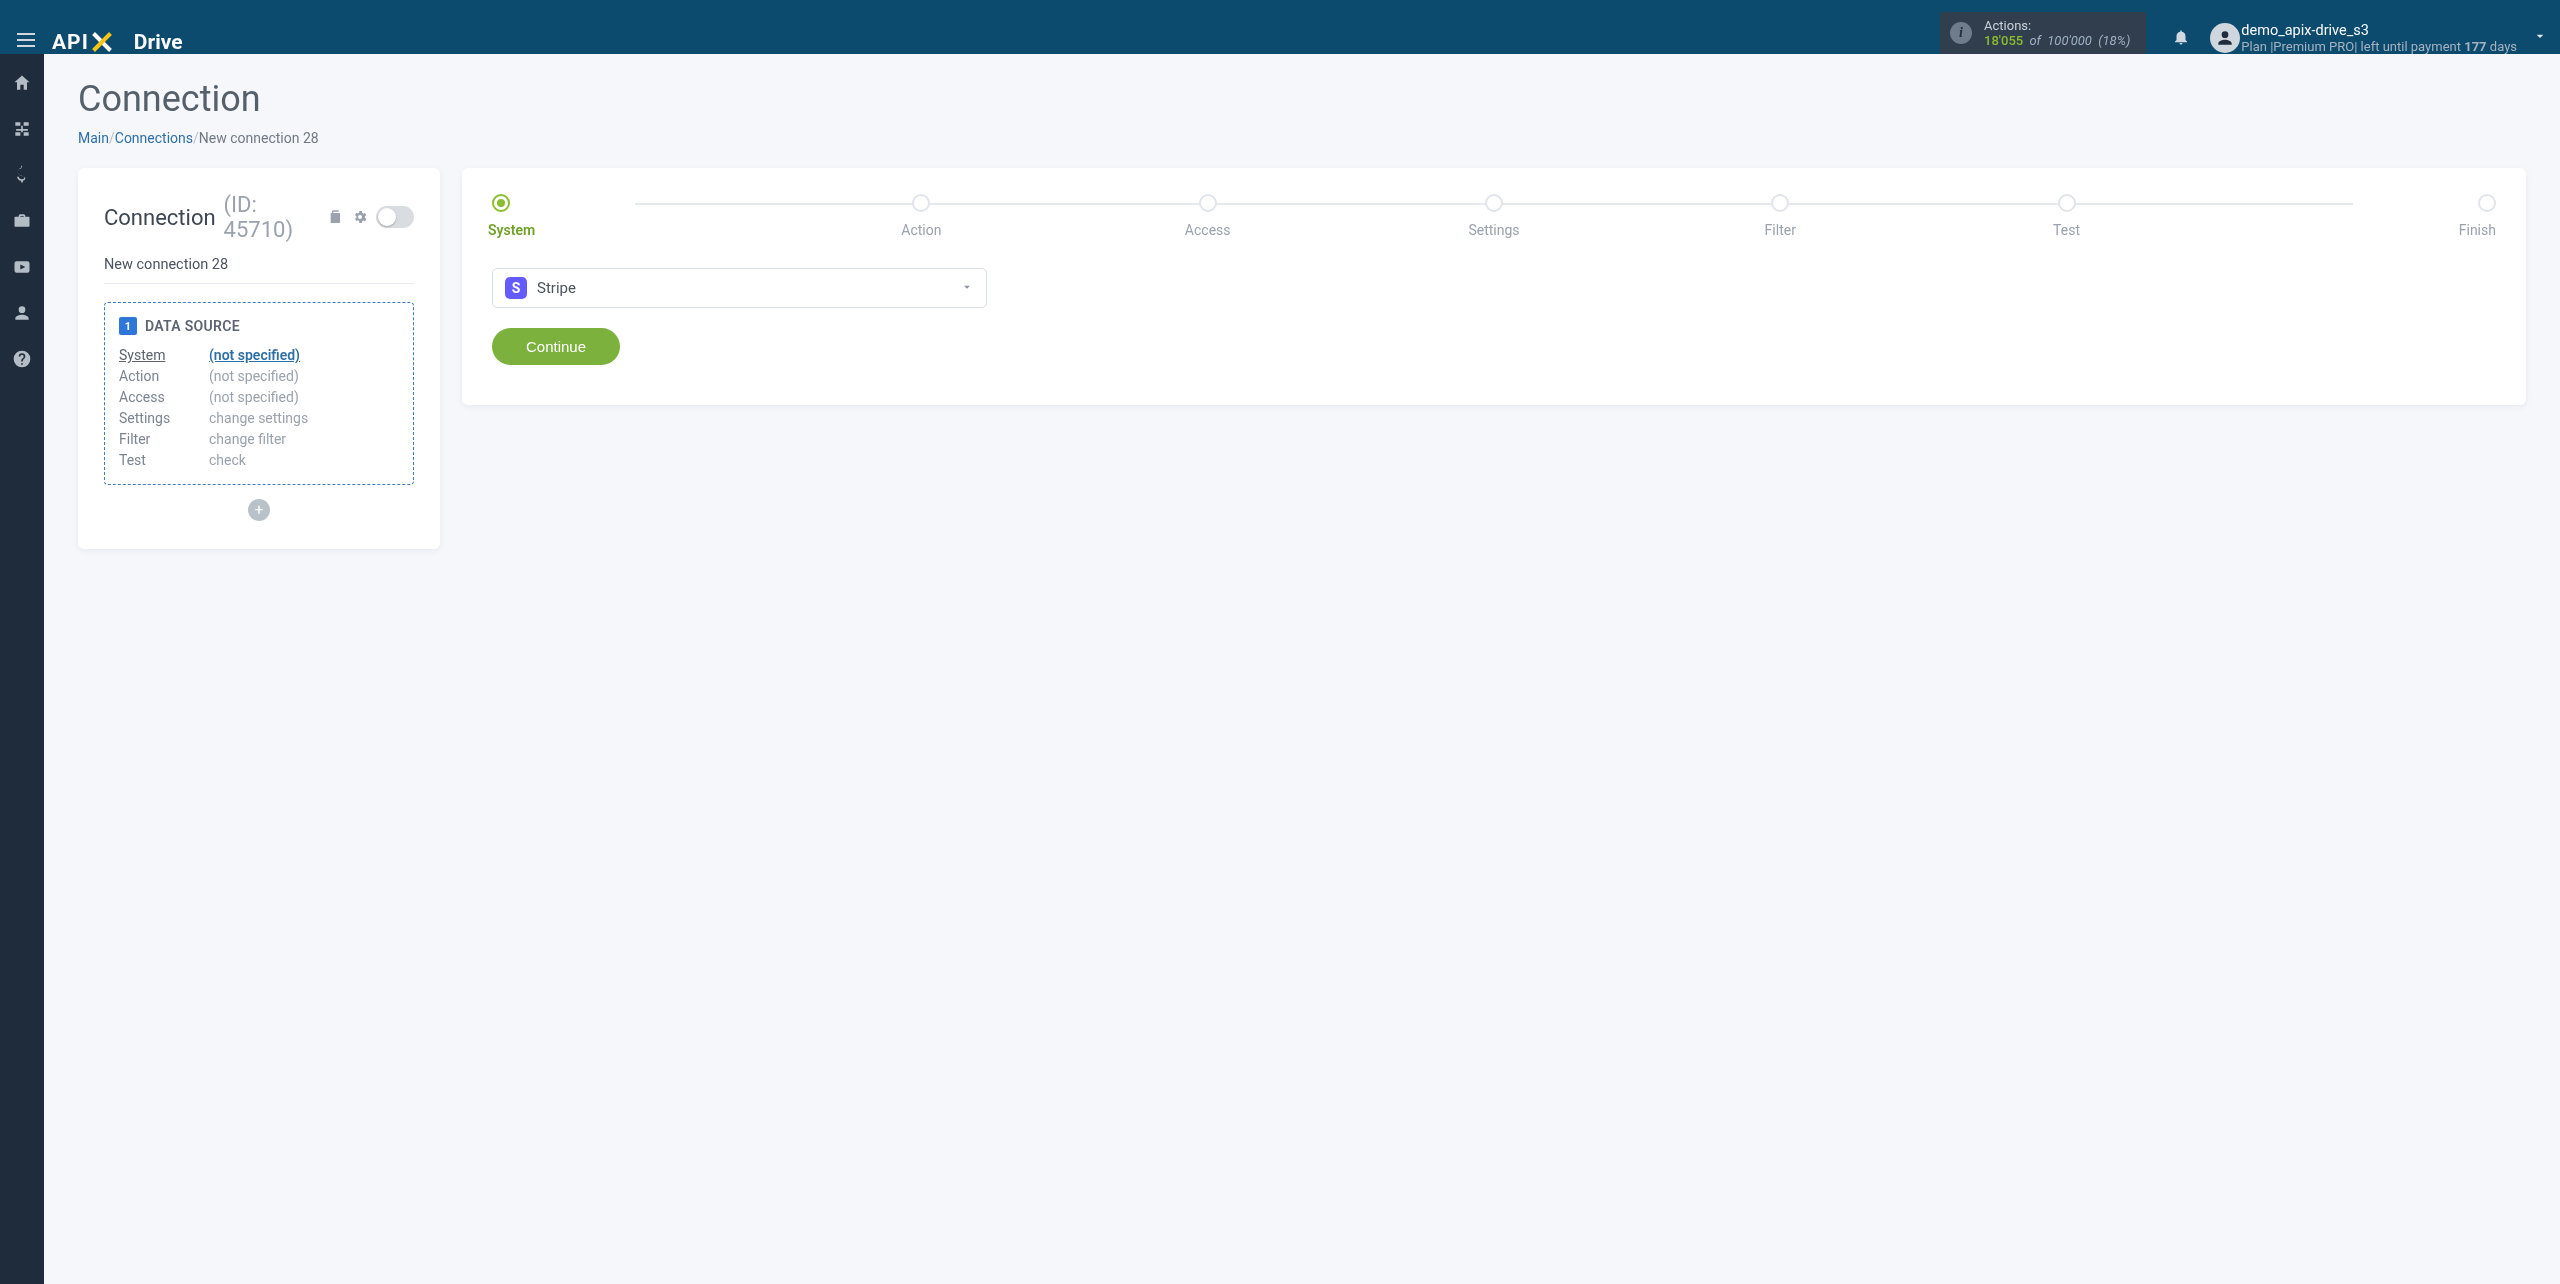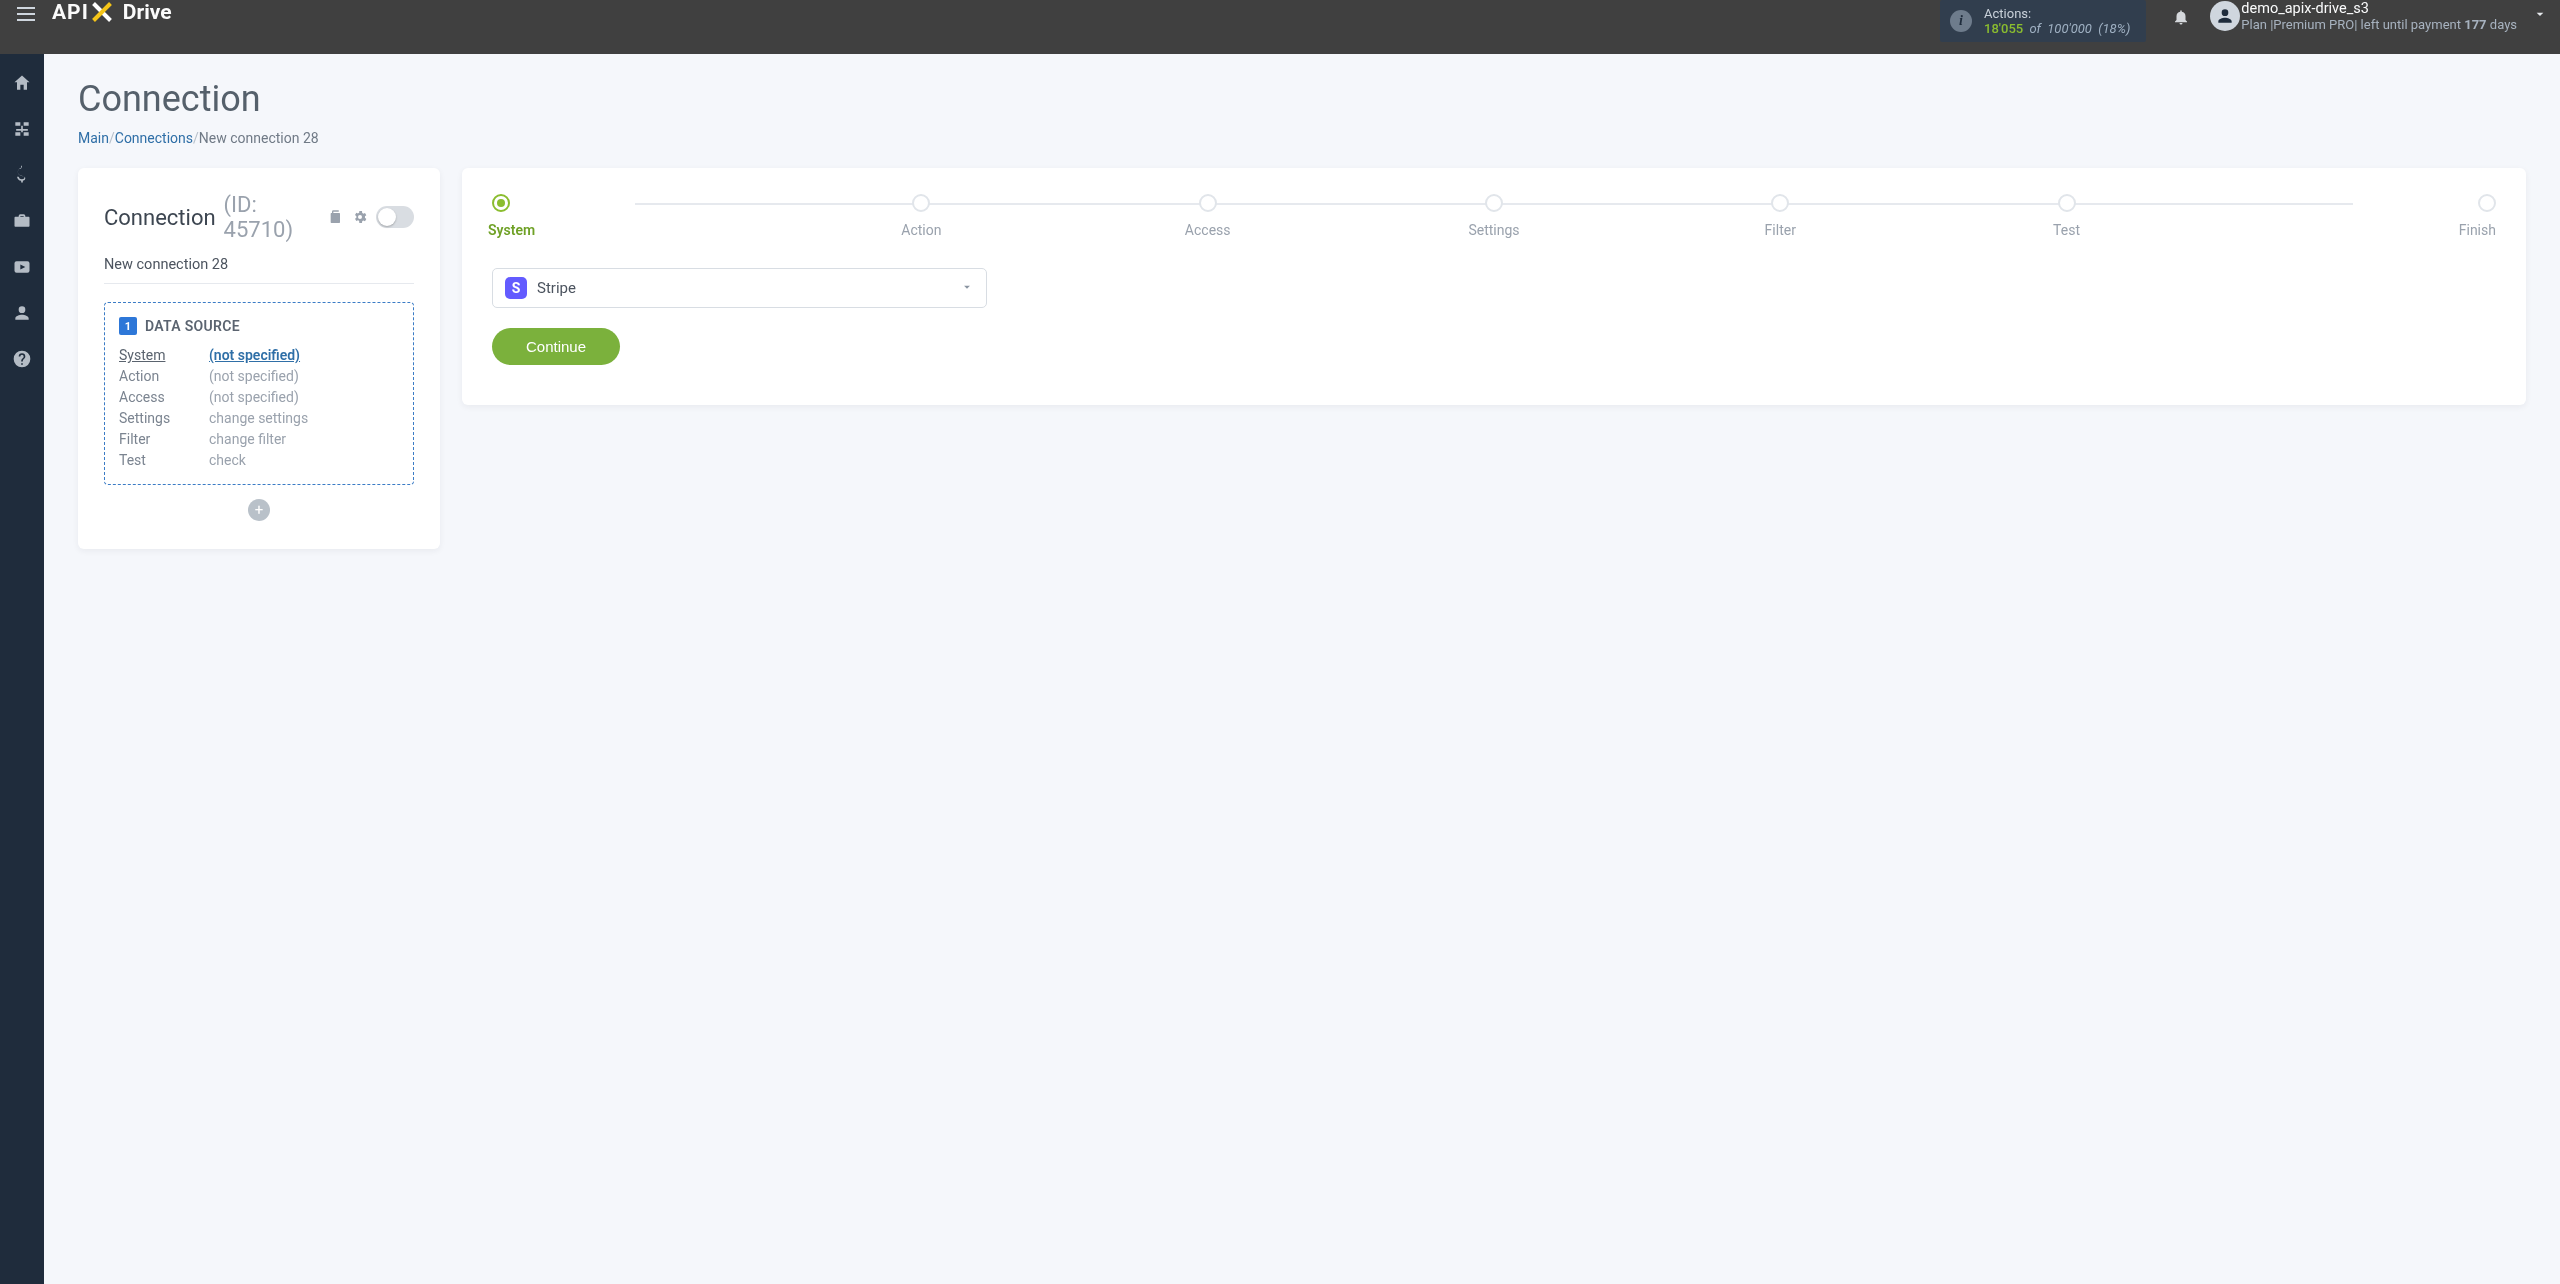--- a/index.html
+++ b/index.html
@@ -1,28 +1,28 @@
 <!DOCTYPE html>
 <html><head>
 <meta charset="utf-8">
 <style>
 * { margin: 0; padding: 0; box-sizing: border-box; }
 body { font-family: -apple-system, BlinkMacSystemFont, "Segoe UI", Roboto, Arial, sans-serif; background: #f5f7fb; color: #333; overflow-x: hidden; }
 
 
-.topbar { background: #404040; color: #e6e9ed; display: flex; align-items: flex-start; height: 54px; padding: 0 12px; }
+.topbar { background: #0c4a6e; color: #e6e9ed; display: flex; align-items: flex-end; height: 54px; padding: 0 12px; }
 .menu-btn { width: 28px; height: 28px; display: flex; flex-direction: column; justify-content: center; align-items: center; cursor: pointer; margin-right: 10px; }
 .menu-btn span { display: block; width: 18px; height: 2px; background: #cfd6de; margin: 2px 0; }
 .logo { display: flex; align-items: center; font-weight: 700; font-size: 21px; margin-left: 2px; }
 .logo .api { color: #fbfbfb; letter-spacing: 1px; }
 .logo .x-icon { display:inline-block; width:22px; height:22px; position:relative; margin:0 2px; }
 .logo .x-icon::before, .logo .x-icon::after { content:""; position:absolute; left:50%; top:50%; width:24px; height:4px; transform-origin:center; }
 .logo .x-icon::before { background:#fff; transform:translate(-50%,-50%) rotate(45deg); }
 .logo .x-icon::after  { background:#f5c518; transform:translate(-50%,-50%) rotate(-45deg); }
-.logo .drive { color:#fbfbfb; margin-left:8px; }
+.logo .drive { color:#fbfbfb; margin-left:19px; }
 
 .topbar-spacer { flex: 1; }
 .actions-box { background:#313e4e; padding:6px 16px 6px 44px; border-radius:2px; position:relative; margin-right:18px; min-width:205px; }
 .actions-box .info-ic { position:absolute; left:10px; top:50%; transform:translateY(-50%); width:22px; height:22px; border-radius:50%; background:#6e7c8c; display:flex; align-items:center; justify-content:center; color:#1f2c3c; font-weight:bold; font-style:italic; font-size:14px; font-family:Georgia,serif; }
 .actions-box .lbl { font-size:13px; color:#c9d1da; }
 .actions-box .vals { font-size:13px; }
 .actions-box .used { color:#8bbd2f; font-weight:500; }
 .actions-box .of   { color:#9fb0c2; font-style:italic; margin:11px 3px;}
 .actions-box .limit{ color:#9fb0c2; font-style:italic;}
 .actions-box .pct  { color:#9fb0c2; font-style:italic; margin-left:3px;}

